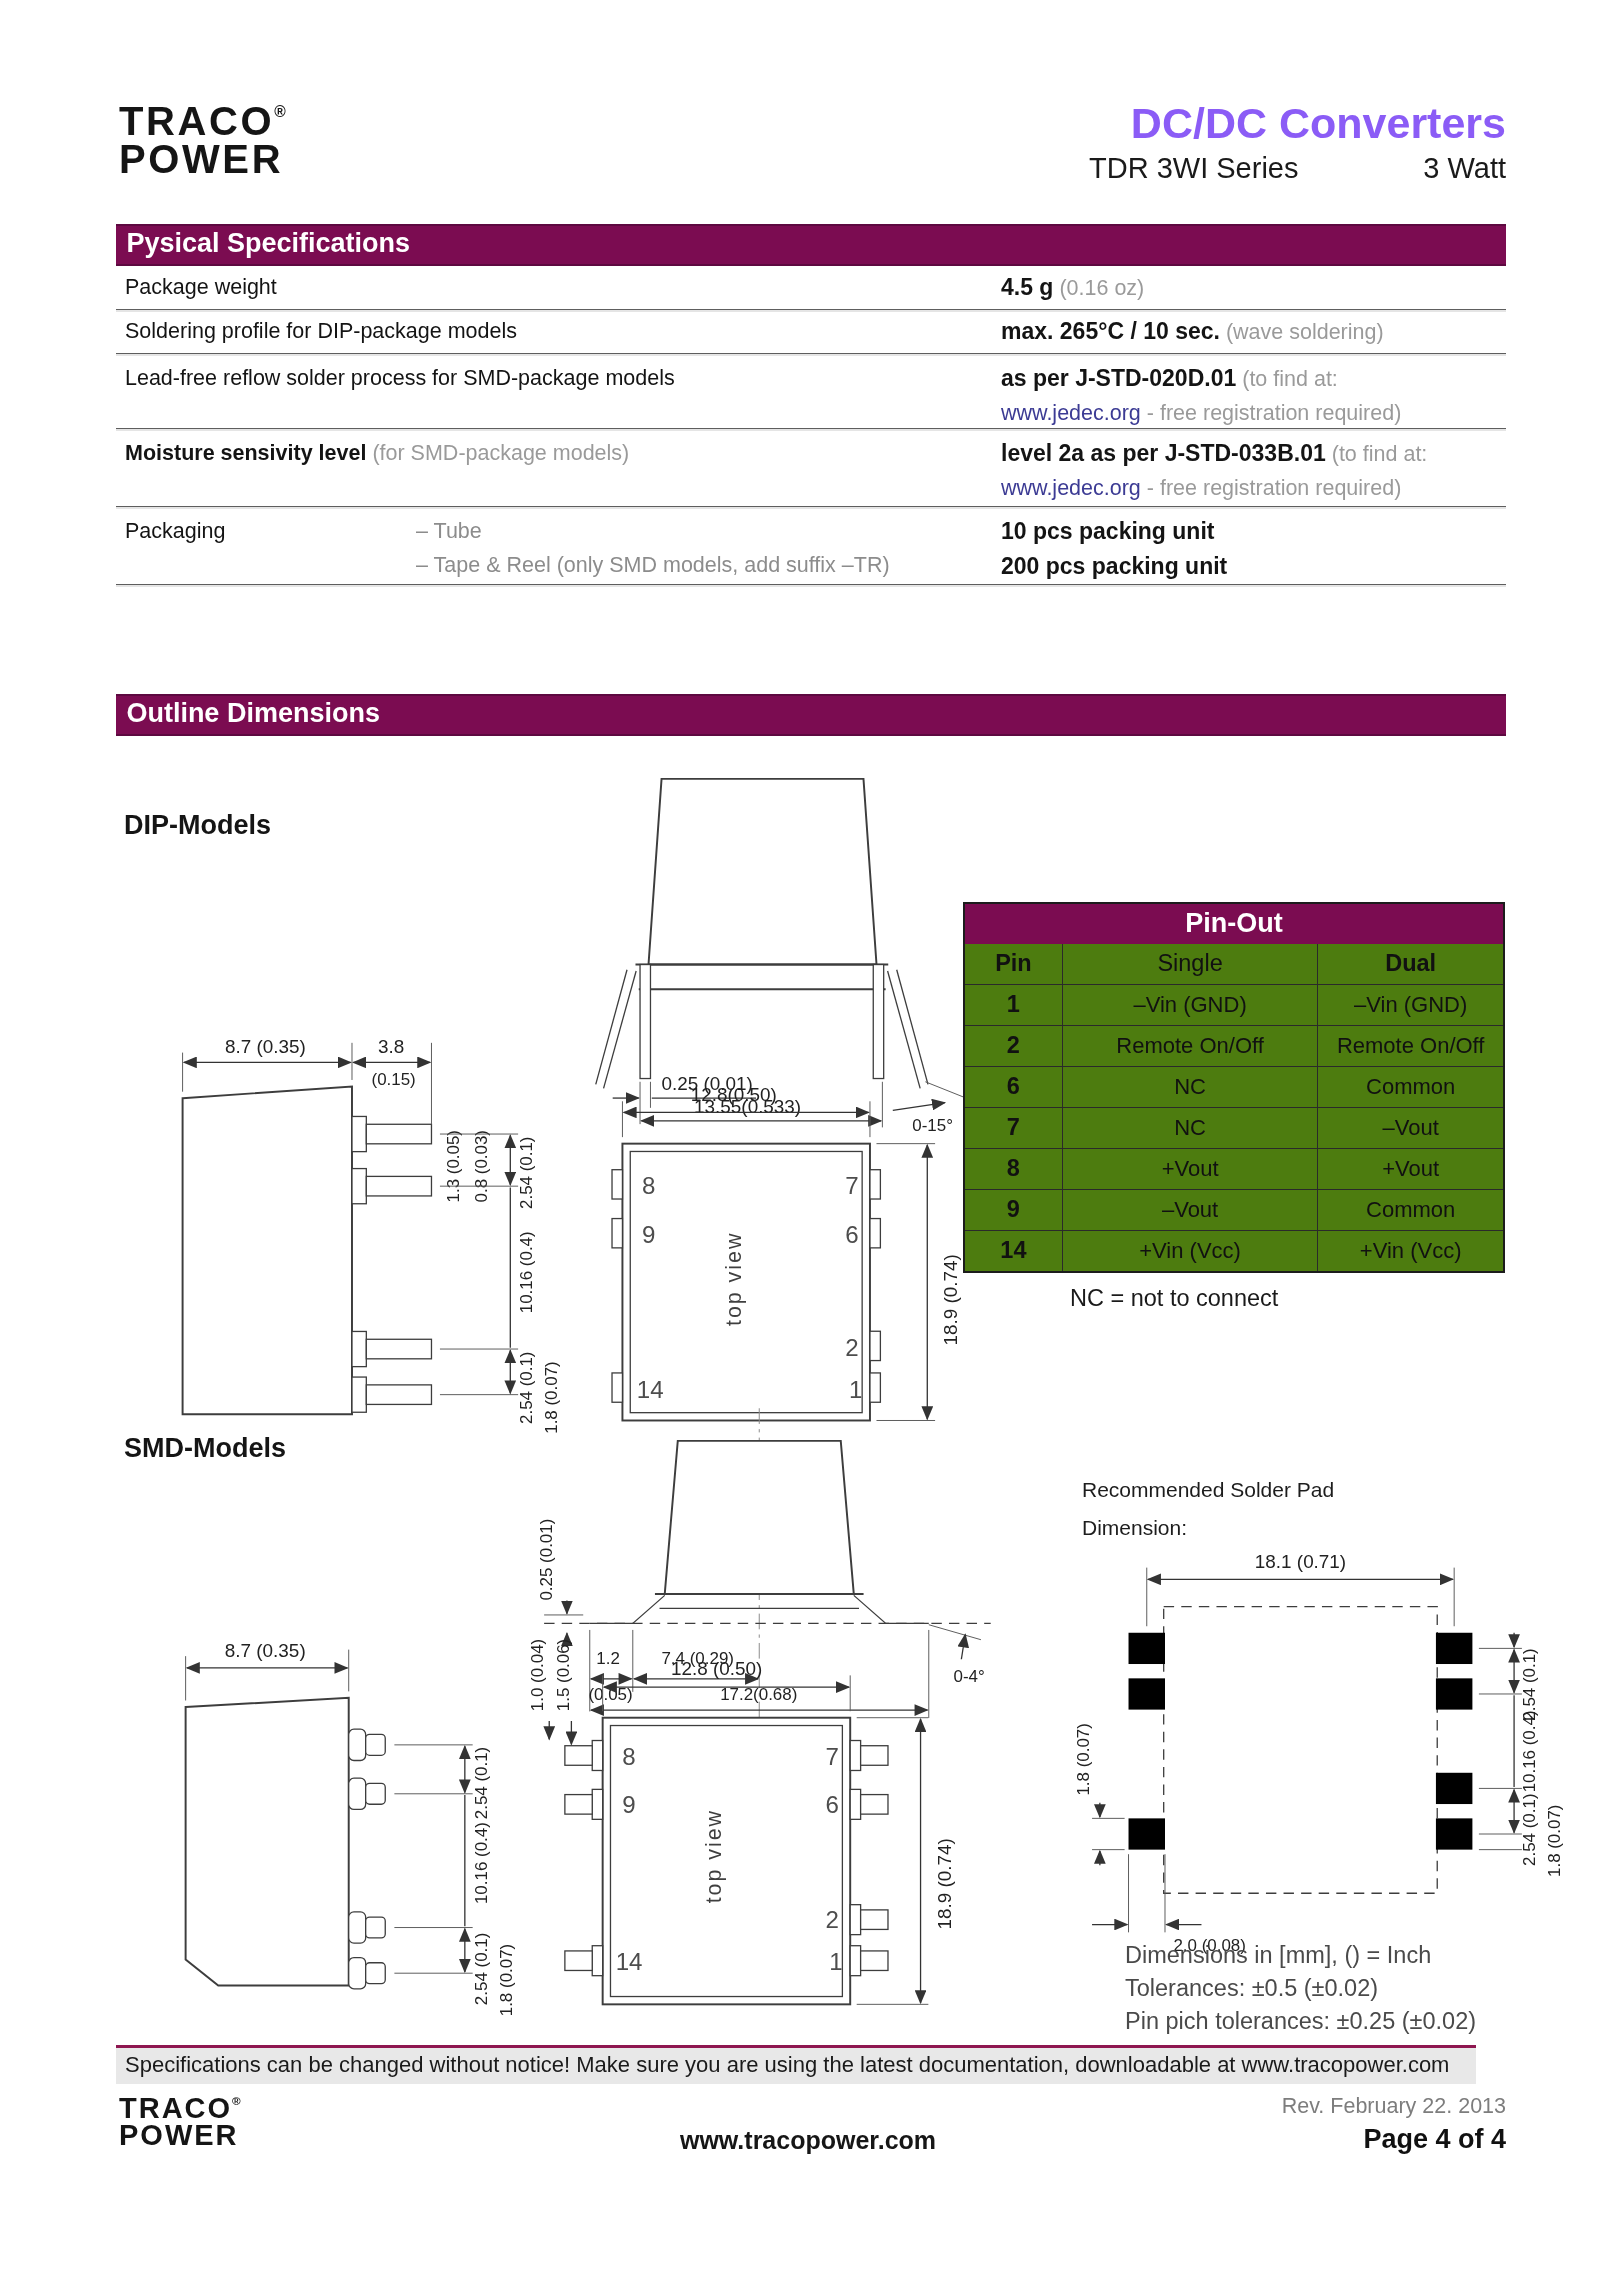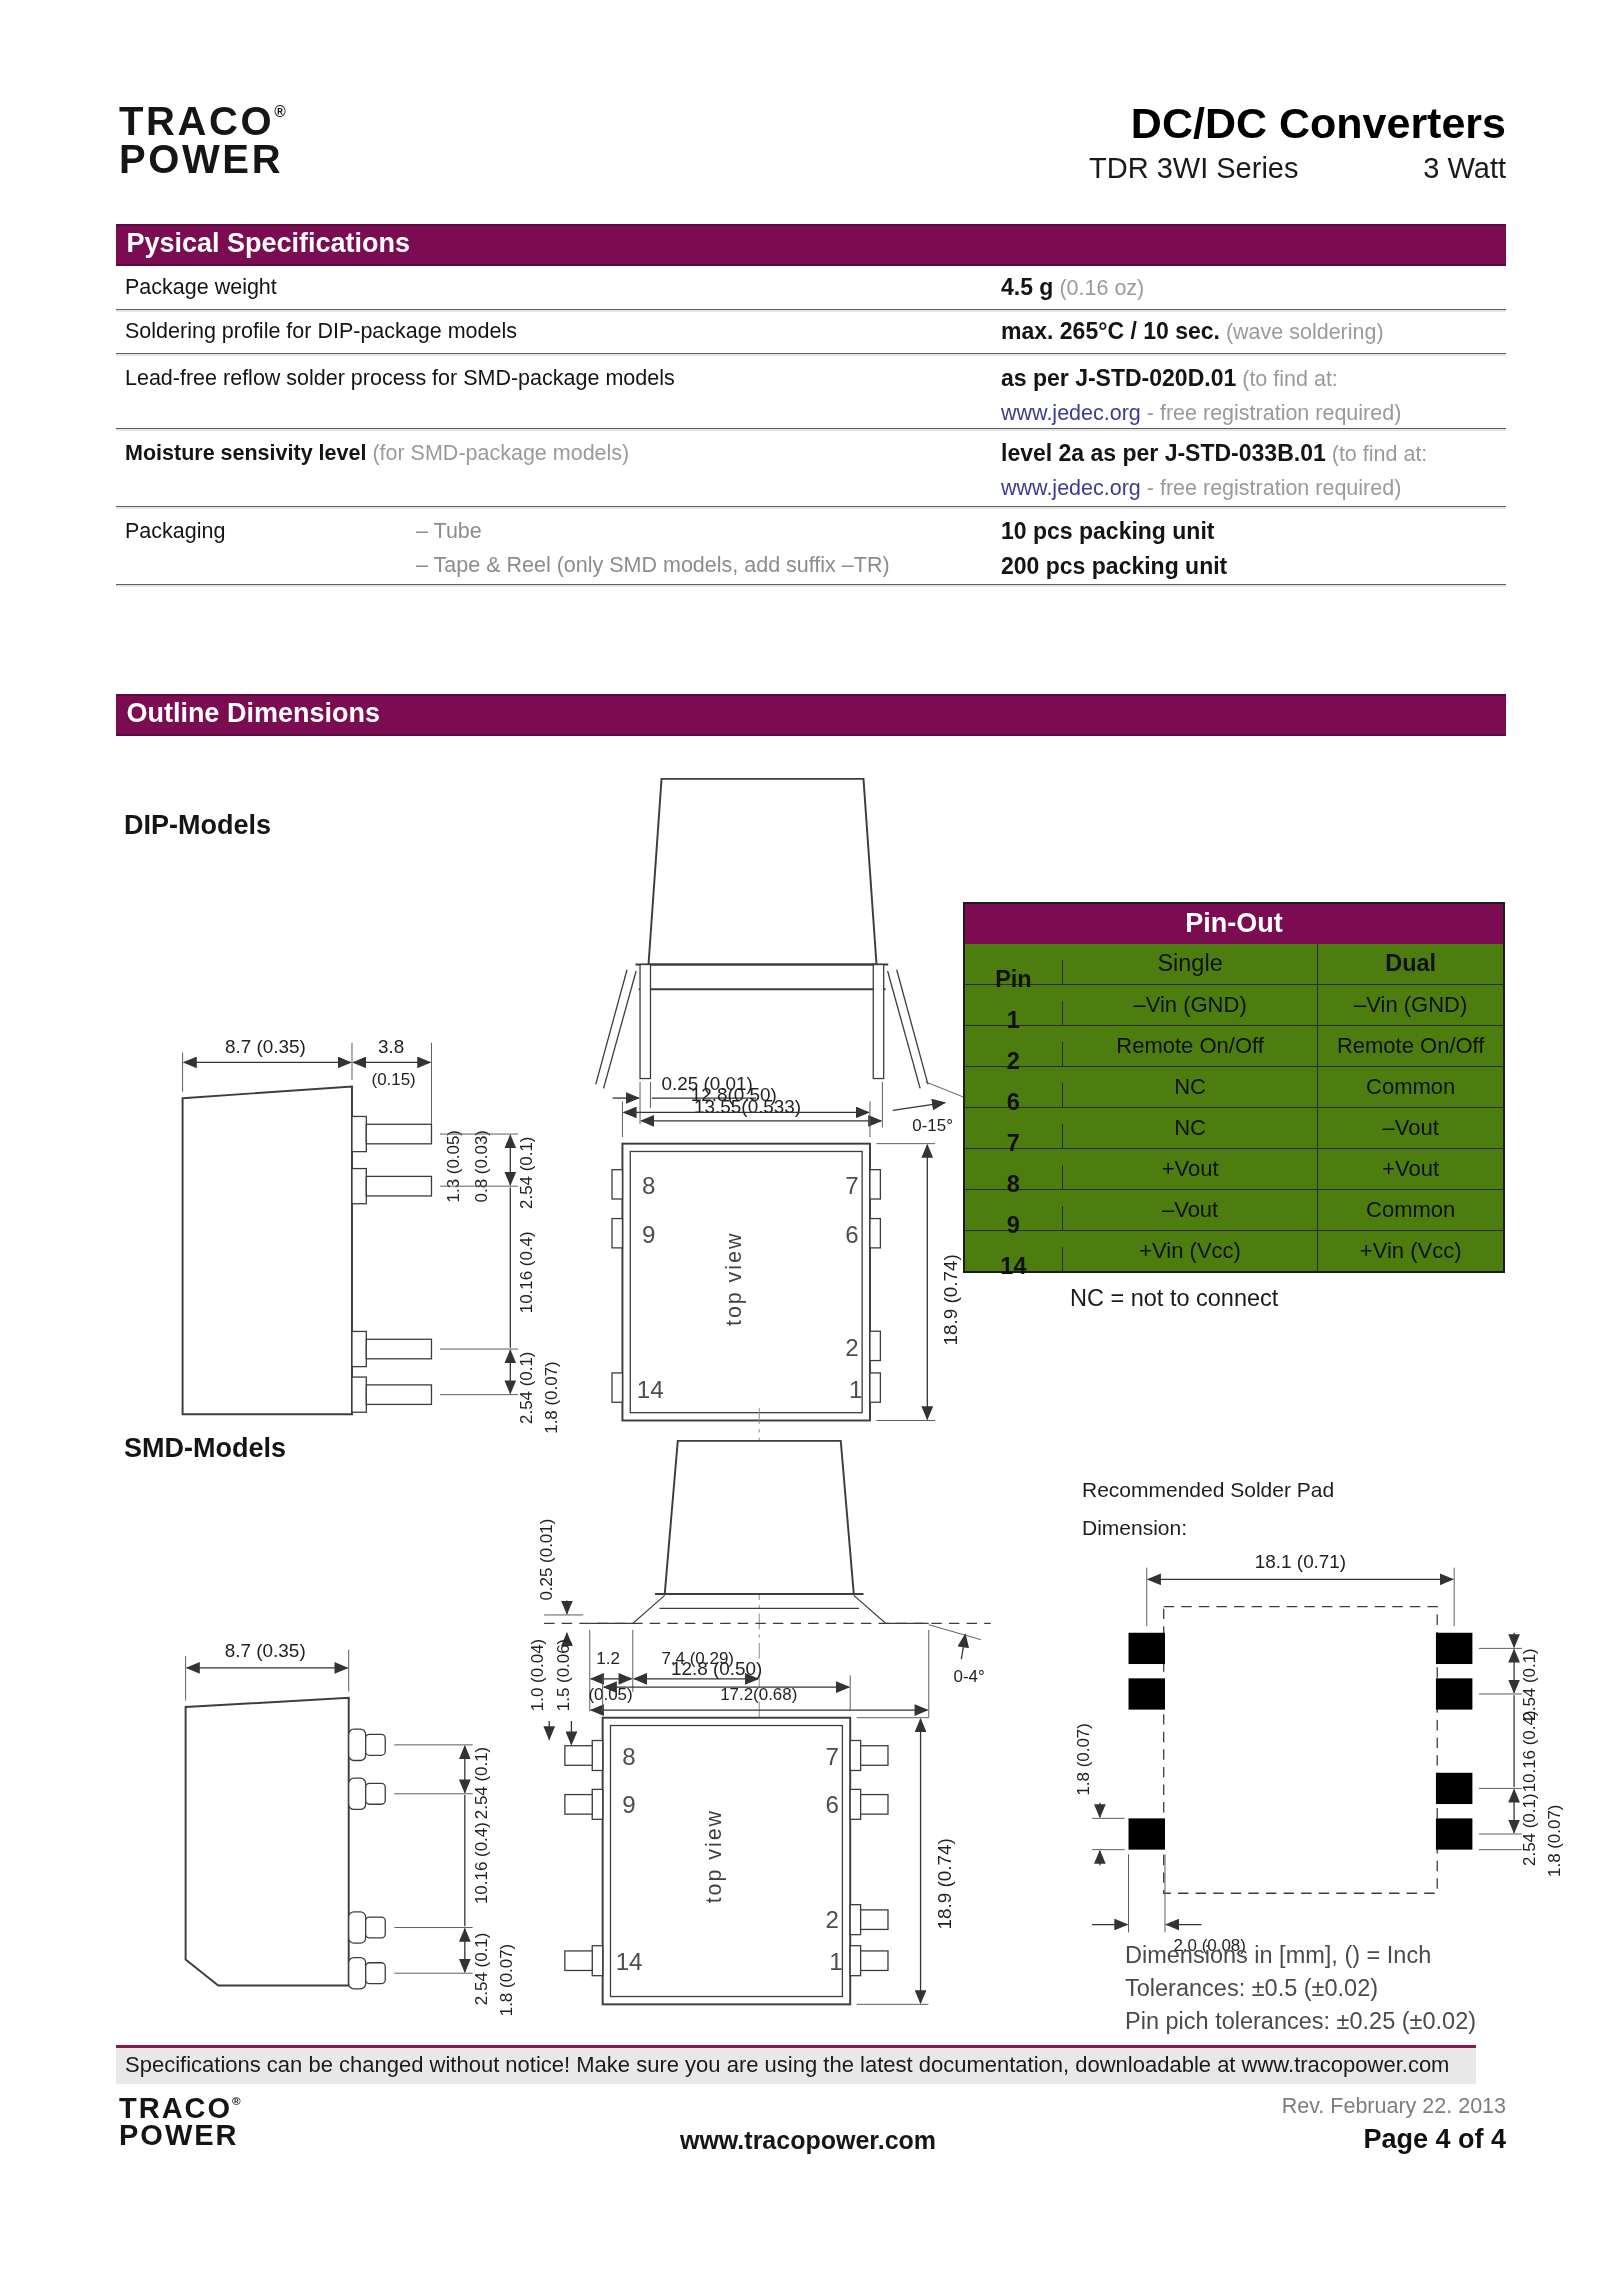--- a/index.html
+++ b/index.html
@@ -4,21 +4,21 @@
 <style>
   html,body{margin:0;padding:0;background:#d8d8d8;}
   .page{position:relative;width:1616px;height:2284px;background:#ffffff;
         font-family:"Liberation Sans",sans-serif;color:#111;overflow:hidden;}
 
   
   .logo{position:absolute;left:119px;top:103px;font-weight:bold;color:#151515;
         font-size:40px;line-height:0.94;letter-spacing:2.6px;}
   .logo .reg{font-size:15.6px;vertical-align:18px;letter-spacing:0;}
   .titleblock{position:absolute;right:110px;top:99px;width:417px;text-align:right;}
-  .titleblock .main{font-size:43px;font-weight:bold;color:#000000;letter-spacing:0;}
+  .titleblock .main{font-size:43px;font-weight:bold;color:#8b5cf6;letter-spacing:0;}
   .titleblock .subrow{display:flex;justify-content:space-between;margin-top:3.9px;
         font-size:29px;font-weight:normal;color:#1a1a1a;}
 
   
   .secbar{position:absolute;left:116px;width:1390px;height:42px;background:#7b0c51;
         border-top:2.6px solid #5d0940;border-bottom:2.6px solid #5d0940;box-sizing:border-box;
         color:#fff;font-size:27px;font-weight:bold;line-height:35px;padding-left:10.4px;}
 
   
   .ptable{position:absolute;left:116px;top:266px;width:1390px;font-size:21.5px;color:#141414;}
@@ -38,21 +38,21 @@
   .link{color:#3c3b94;text-decoration:none;cursor:pointer;}
 
   
   .pintable{position:absolute;left:963px;top:902px;width:542px;border:2px solid #1c1c1c;
         box-sizing:border-box;background:#4d7c0f;}
   .pin-head{height:40px;background:#7b0c51;color:#fff;text-align:center;font-size:27px;
         font-weight:bold;line-height:39px;}
   .pin-row{display:flex;height:40px;border-top:1.3px solid #2a2a2a;}
   .pin-row.cols{font-weight:bold;font-size:23.5px;border-top:none;}
   .pc{box-sizing:border-box;text-align:center;line-height:39px;font-size:22px;}
-  .pc1{width:98px;border-right:1.3px solid #2a2a2a;font-weight:bold;font-size:23.5px;margin-top:16px;}
+  .pc1{width:98px;border-right:1.3px solid #2a2a2a;font-weight:bold;font-size:23.5px;}
   .pc2{width:256px;border-right:1.3px solid #2a2a2a;}
   .pc3{width:185px;}
   .ncnote{position:absolute;left:1070px;top:1285px;font-size:23.5px;color:#1a1a1a;}
 
   
   .modlabel{position:absolute;left:124px;font-size:27px;font-weight:bold;color:#151515;}
   svg{position:absolute;overflow:visible;}
   svg text{font-family:"Liberation Sans",sans-serif;}
   .dt{font-size:29px;fill:#222;}
   .dts{font-size:26px;fill:#222;}

